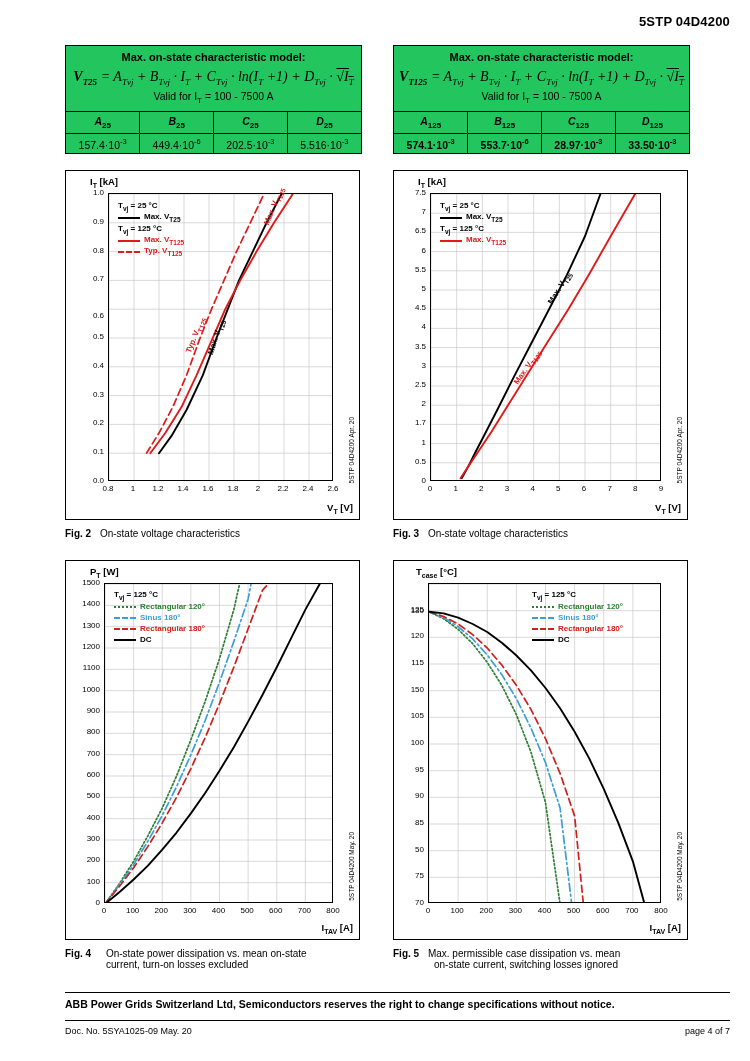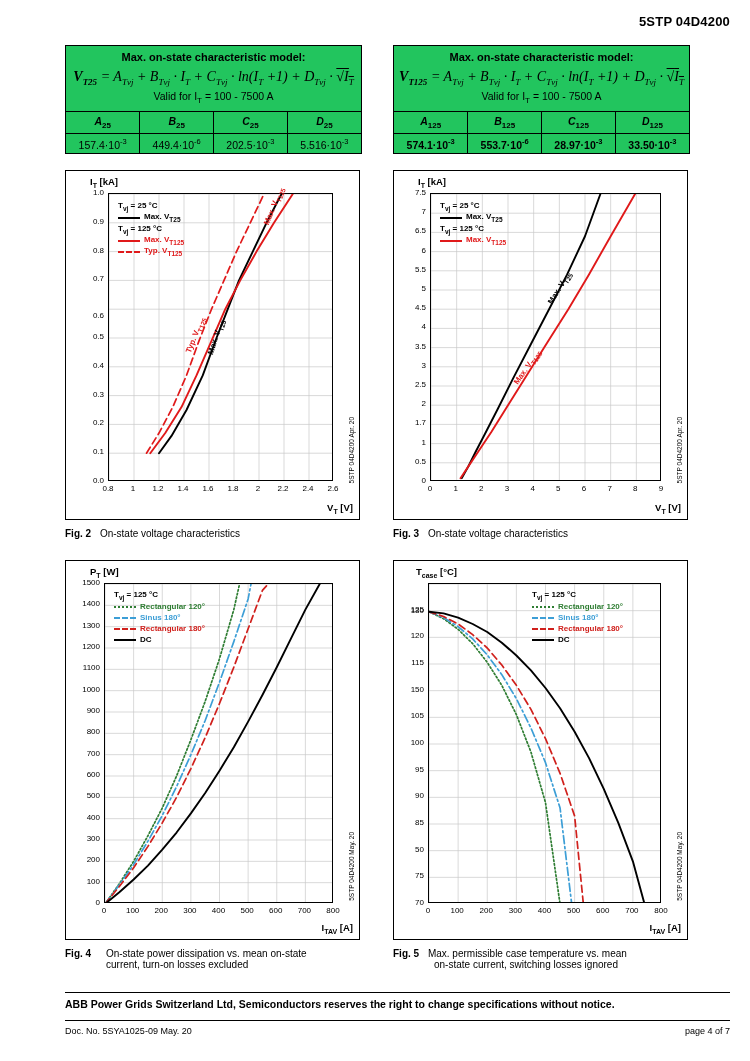--- a/index.html
+++ b/index.html
@@ -470,21 +470,21 @@
       <div class="tickx" style="left: 80.25px; top: 345px;">200</div>
       <div class="tickx" style="left: 109.375px; top: 345px;">300</div>
       <div class="tickx" style="left: 138.5px; top: 345px;">400</div>
       <div class="tickx" style="left: 167.625px; top: 345px;">500</div>
       <div class="tickx" style="left: 196.75px; top: 345px;">600</div>
       <div class="tickx" style="left: 225.875px; top: 345px;">700</div>
       <div class="tickx" style="left: 255px; top: 345px;">800</div>
     </div>
   <div class="fig-cap" style="left:393px;top:948px;width:310px;">
     <b>Fig. 5</b>
-    <span style="margin-left:6px;">Max. permissible case temperature vs. mean</span>
+    <span style="margin-left:6px;">Max. permissible case dissipation vs. mean</span>
     <div style="margin-left:41px;">on-state current, switching losses ignored</div>
   </div>
 
   <div class="footer-rule" style="top:992px;"></div>
   <div class="footer-bold" style="left:65px;top:998px;">ABB Power Grids Switzerland Ltd, Semiconductors reserves the right to change specifications without notice.</div>
   <div class="footer-rule" style="top:1020px;"></div>
   <div class="footer-small" style="left:65px;top:1026px;">Doc. No. 5SYA1025-09 May. 20</div>
   <div class="footer-small" style="right:20px;top:1026px;">page 4 of 7</div>
 
 </div>

